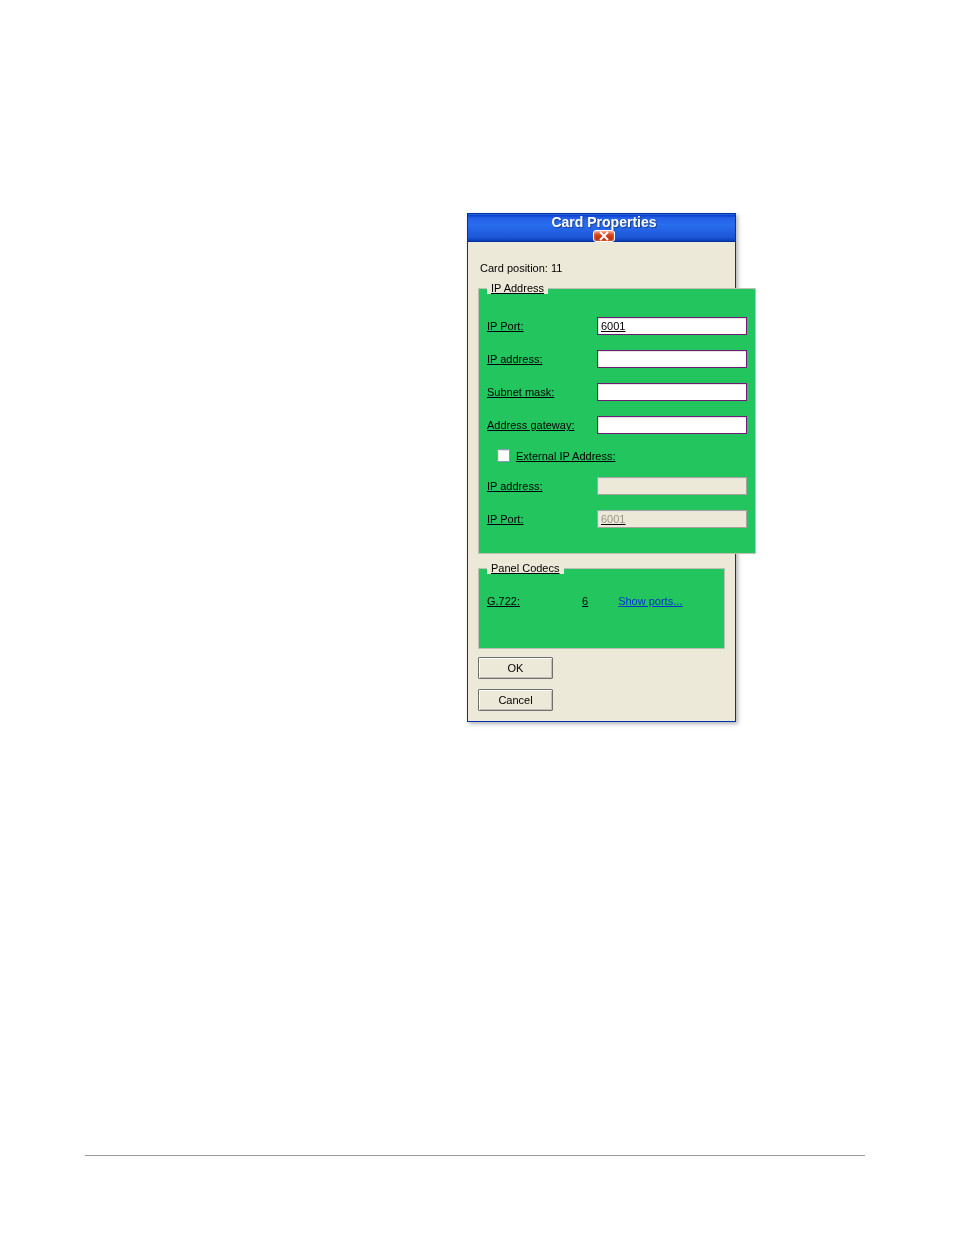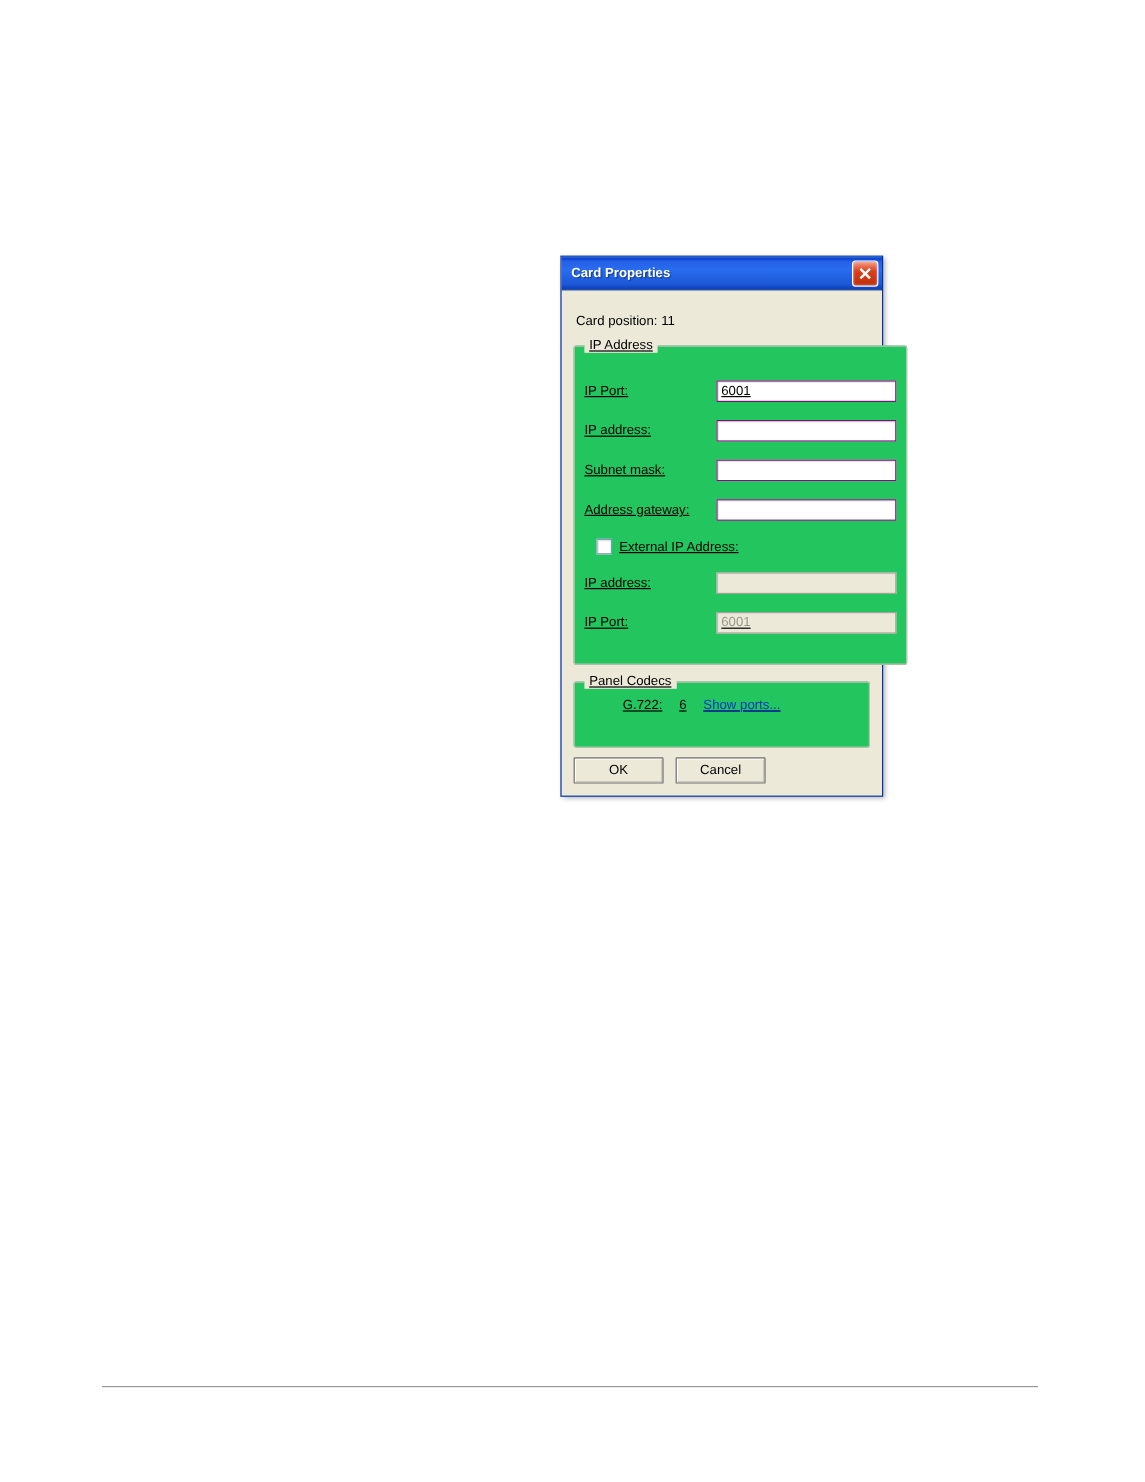--- a/index.html
+++ b/index.html
@@ -19,27 +19,28 @@
     width: 267px;
     border: 1px solid #0033aa;
     background: #ece9d8;
     box-shadow: 2px 2px 4px rgba(0,0,0,0.3);
   }
   .titlebar {
     height: 27px;
     background: linear-gradient(to bottom, #2a6fdc 0%, #0b3fcf 6%, #2560e6 14%, #296def 40%, #1c57d6 85%, #0b3fb8 100%);
     color: #ffffff;
     font-weight: bold;
-    font-size: 11px;
+    font-size: 14px;
     display: flex;
     align-items: center;
     padding: 0 3px 0 8px;
     text-shadow: 1px 1px 1px rgba(0,0,0,0.4);
     justify-content: space-between;
     border-bottom:1px solid #003399;
+    flex-direction:column;
   }
   .close-btn {
     width: 20px;
     height: 20px;
     background: linear-gradient(to bottom, #f7a08a, #d8401a 40%, #bf2f0a);
     border: 1px solid #ffffff;
     border-radius: 3px;
     display: flex;
     align-items: center;
     justify-content: center;
@@ -100,35 +101,35 @@
     appearance:none;
     width:13px; height:13px;
     border:1px solid #7f9db9;
     background:#fff;
     margin:0 6px 0 0;
     box-shadow: inset 1px 1px 0 #e3e3e3;
   }
   .codec-row {
     display:flex;
     align-items:center;
-    margin:0 0;
-    gap:14px;
-    text-align:right;
+    margin:13px 0;
+    gap:30px;
   }
   .codec-lbl { width:65px; }
   .link {
     color:#0033cc;
     text-decoration:underline;
     cursor:pointer;
   }
   .buttons {
     display:flex;
-    justify-content:flex-start;
+    justify-content:space-between;
     gap:10px;
     margin-top:4px;
+    flex-direction:column;
   }
   button.std {
     width:75px;
     height:22px;
     border:1px solid #707070;
     background:#ece9d8;
     font-family:Tahoma, sans-serif;
     font-size:11px;
     border-radius:1px;
     cursor:pointer;

